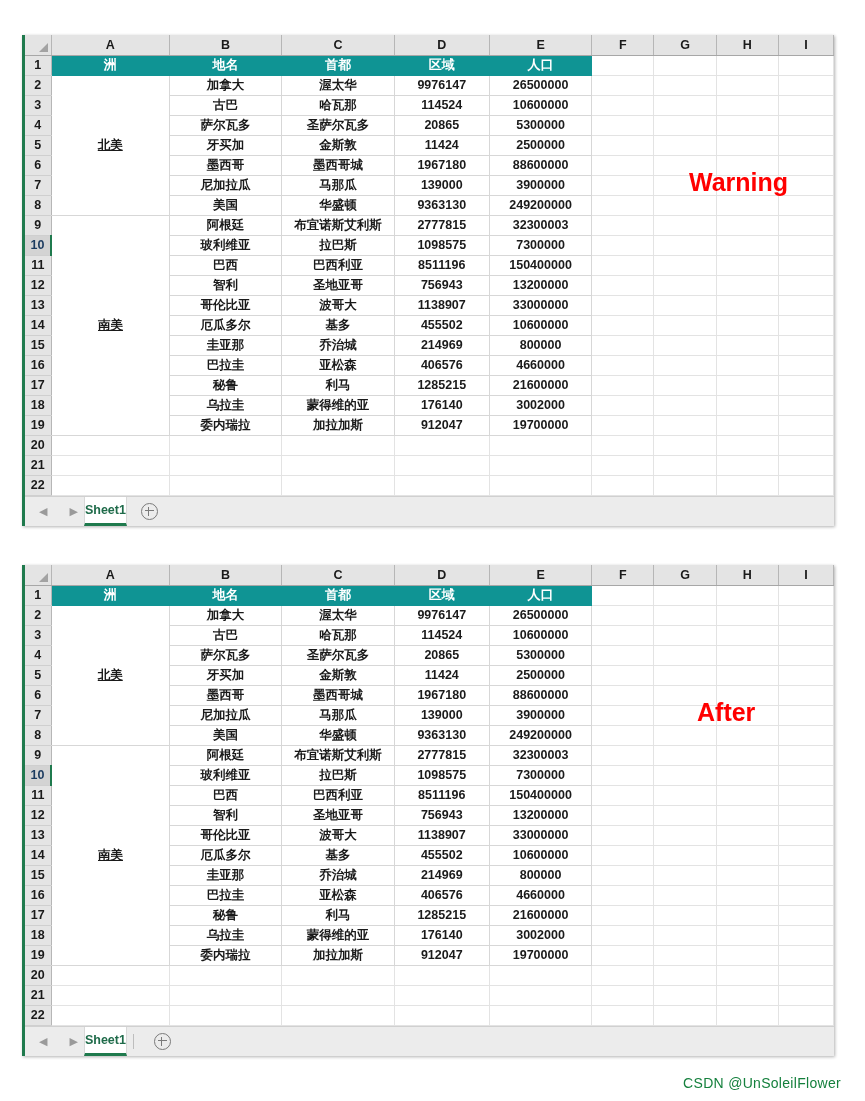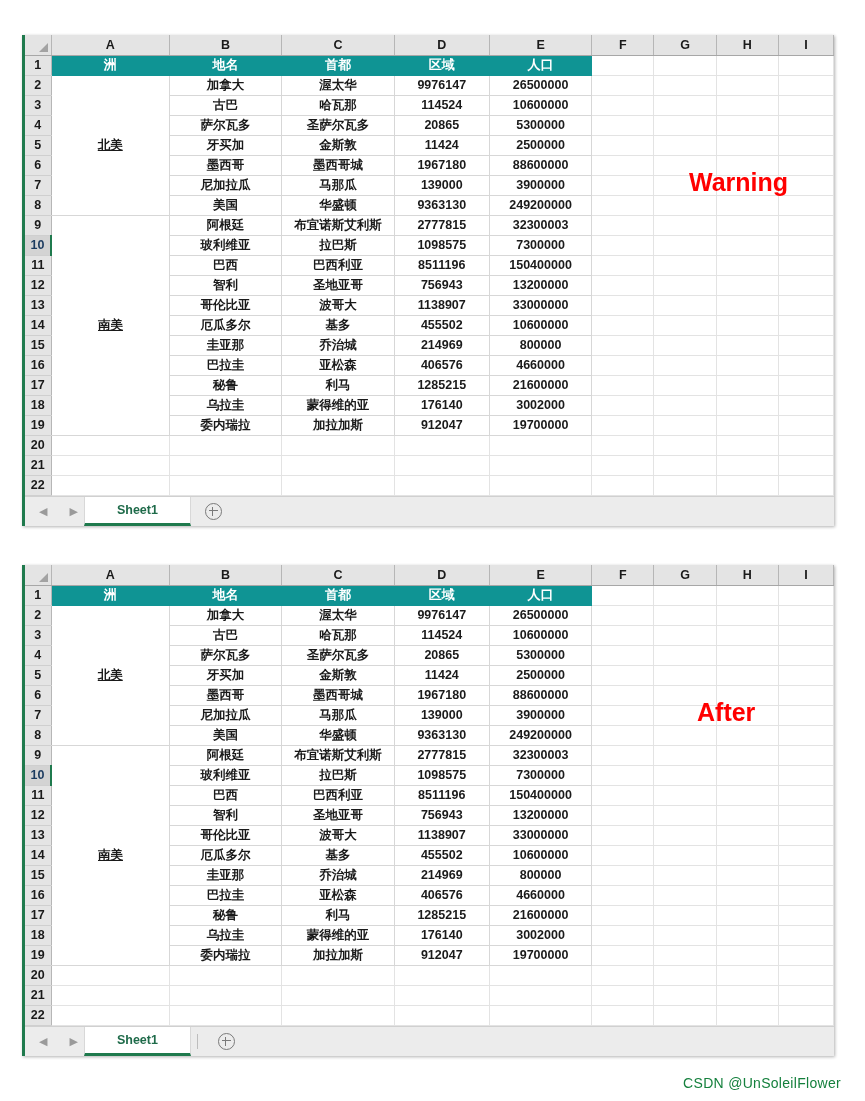--- a/index.html
+++ b/index.html
@@ -165,21 +165,21 @@
     gap: 22px;
   }
   .arrow {
     color: #9a9a9a;
     font-size: 11px;
     line-height: 1;
   }
   .tab {
     display: flex;
     align-items: center;
-    padding: 0 32px;
+    padding: 0 0;
     font-size: 12.5px;
     color: #3b3b3b;
     background: transparent;
     box-sizing: border-box;
   }
   .tab.active {
     background: #ffffff;
     color: #1f6b4a;
     font-weight: bold;
     border-bottom: 3px solid #1f7a4d;

